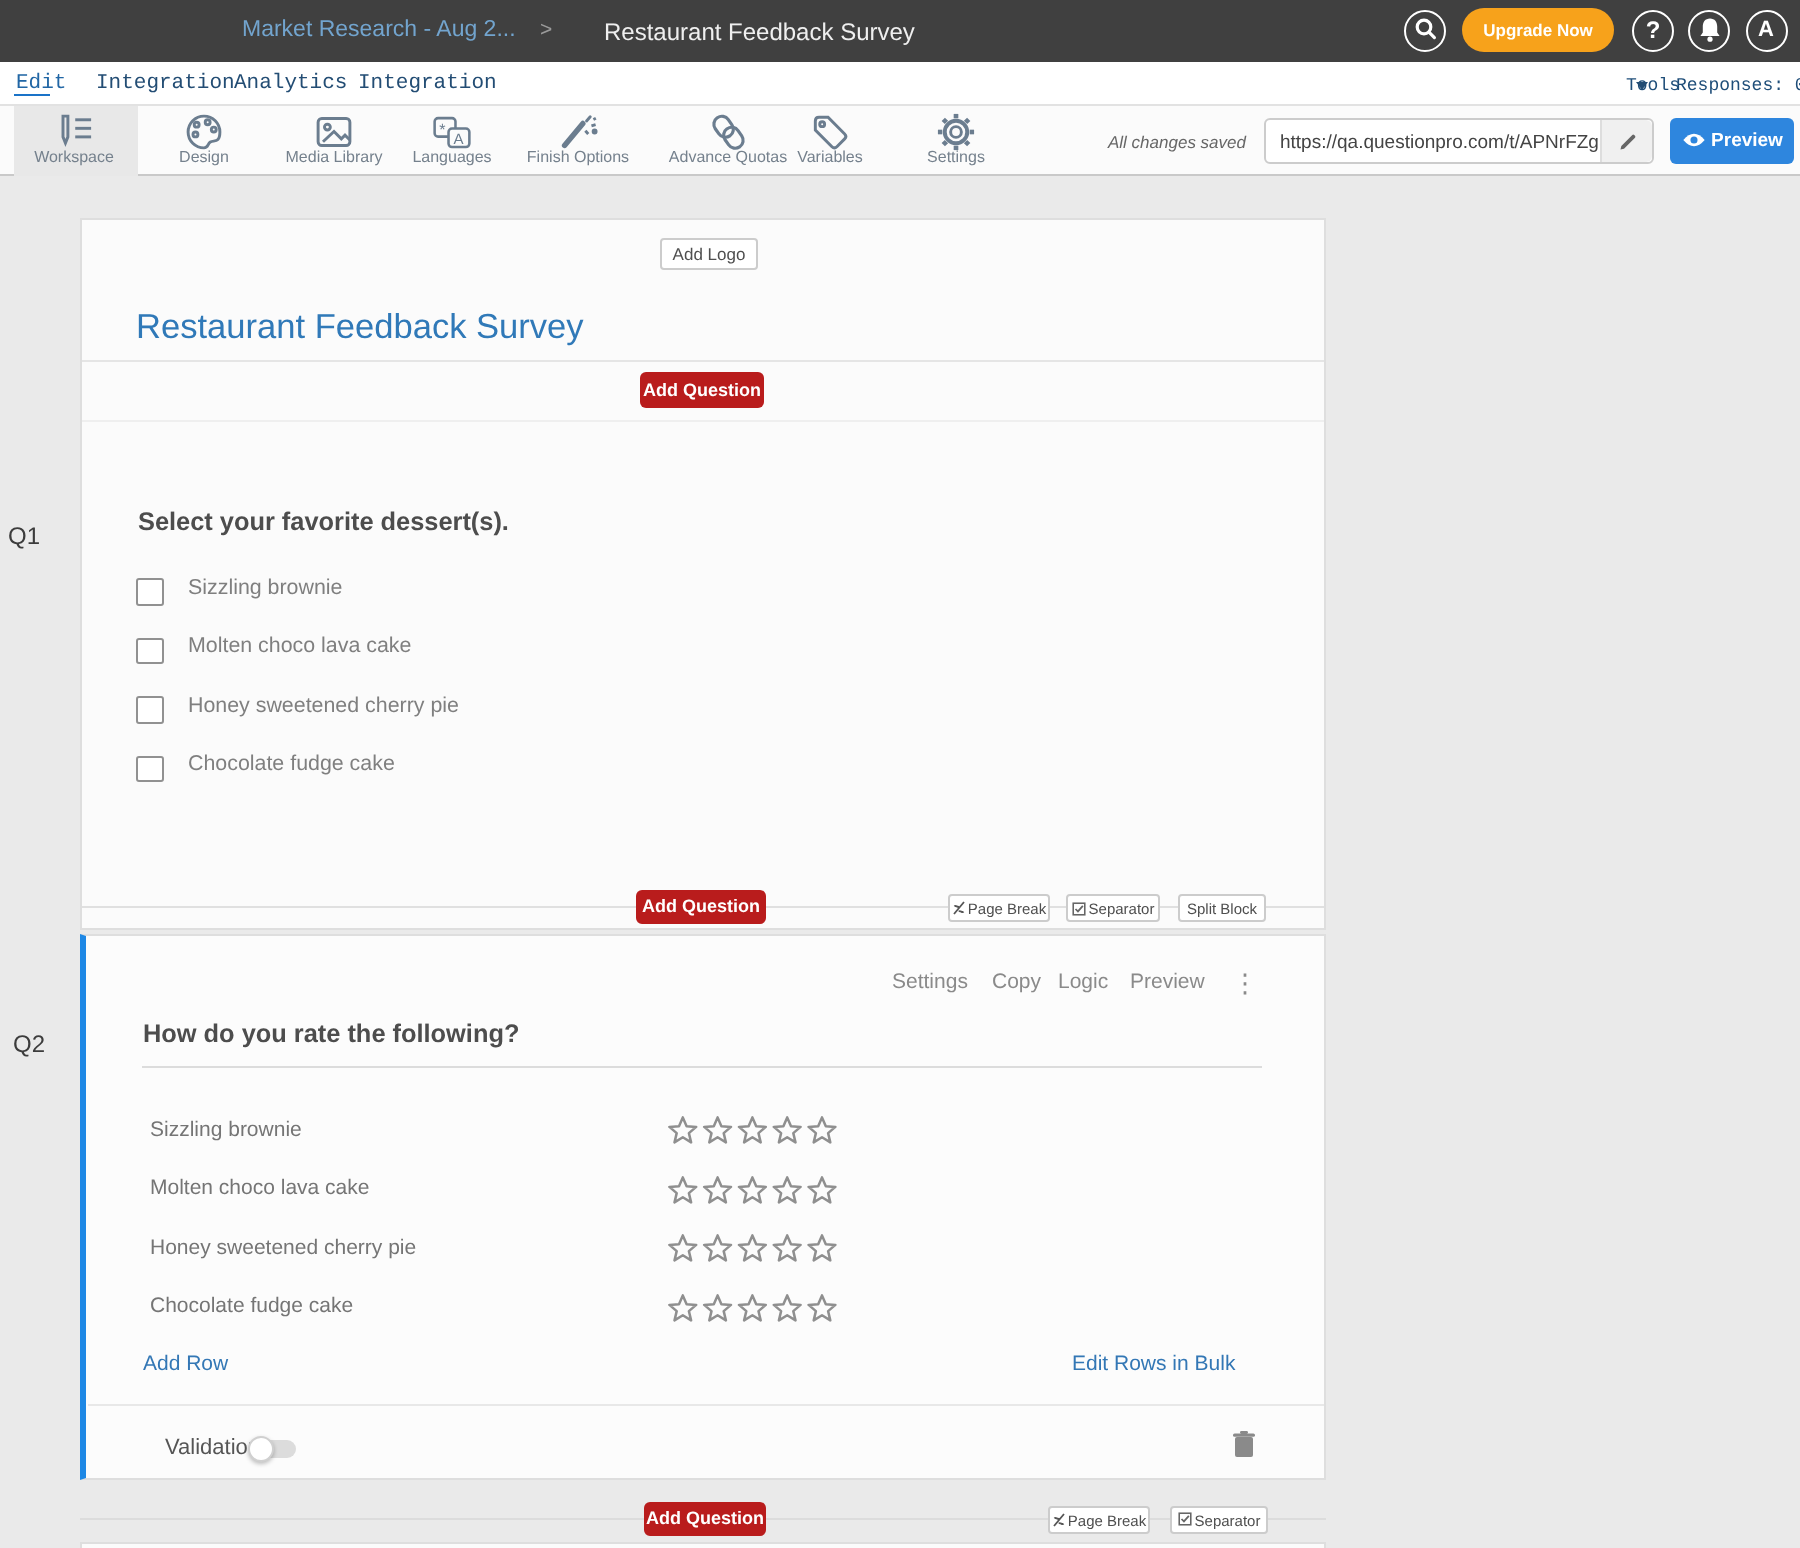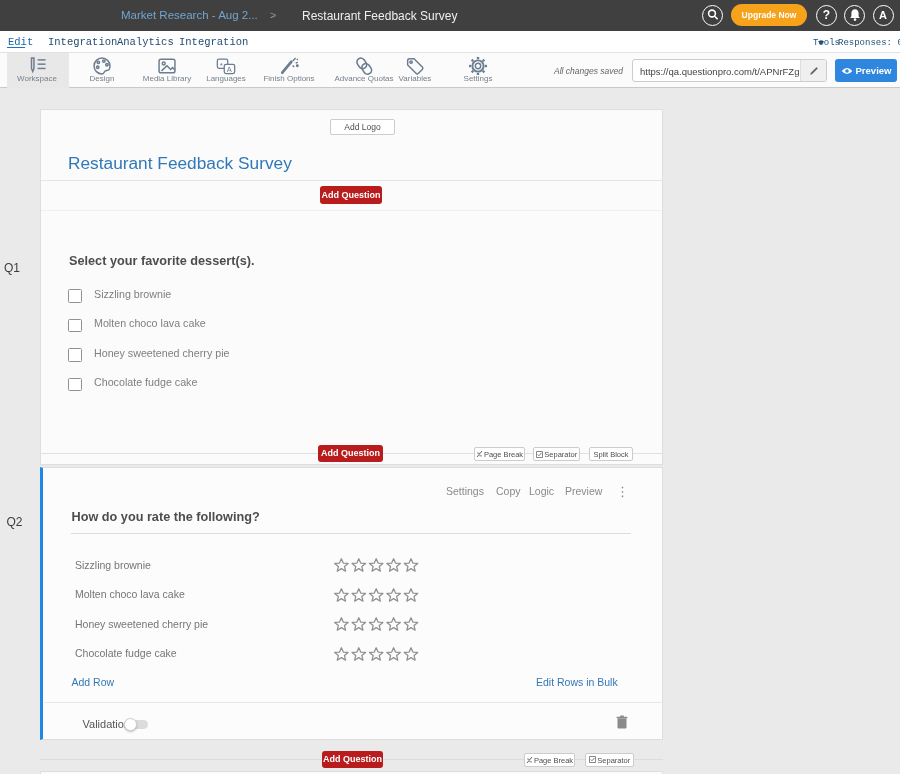--- a/index.html
+++ b/index.html
@@ -181,21 +181,21 @@
       <path d="M0.5 4.5 Q6.5 -2.5 12.5 4.5 Q6.5 11.5 0.5 4.5 Z" fill="#fff"></path>
       <circle cx="6.5" cy="4.5" r="2" fill="#2e86de"></circle>
     </svg><span>Preview</span>
   </div>
 </div>
 
 <div class="qlabel" style="left:4px; top:260.5px;">Q1</div>
 <div class="qlabel" style="left:6.5px; top:514.5px;">Q2</div>
 
 <div class="card" style="top:109px; height:356px;"></div>
-<div class="whtbtn" style="left:330px; top:119px; width:65px; height:16px; line-height:15px; font-size:8.5px;">Add Logo</div>
+<div class="whtbtn" style="left:330px; top:119px; width:49px; height:16px; line-height:15px; font-size:8.5px;">Add Logo</div>
 <div style="position:absolute; left:68px; top:153px; font-size:17.3px; color:#3079b8; white-space:nowrap;">Restaurant Feedback Survey</div>
 <div class="hline" style="left:41px; top:180px; width:621px;"></div>
 <div class="bluebtn" style="left:320px; top:186px; width:62px; height:18px; line-height:18px;">Add Question</div>
 <div class="hline" style="left:41px; top:210px; width:621px; background:#efefef;"></div>
 
 <div class="qtitle abs" style="left:69px; top:254px;">Select your favorite dessert(s).</div>
 <div class="cbx" style="left:68px; top:289px;"></div>
 <div class="opt" style="left:94px; top:287.5px;">Sizzling brownie</div>
 <div class="cbx" style="left:68px; top:318.5px;"></div>
 <div class="opt" style="left:94px; top:317px;">Molten choco lava cake</div>

